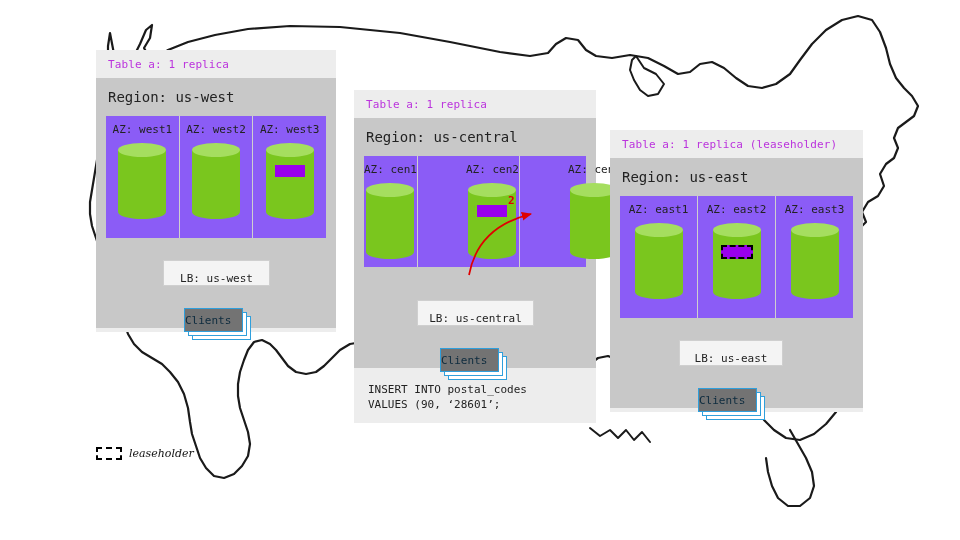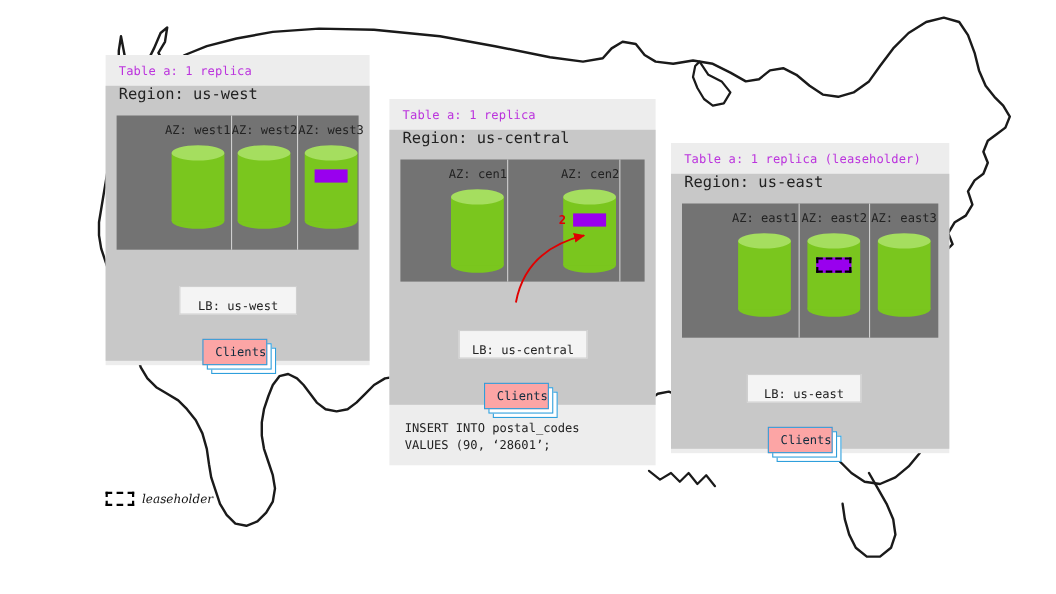--- a/index.html
+++ b/index.html
@@ -37,30 +37,29 @@
     letter-spacing: 0.1px;
     white-space: nowrap;
   }
   .region-box {
     background: #c8c8c8;
     padding: 0;
   }
   .region-label {
     font-size: 14px;
     color: #222222;
-    padding: 0 0 11px 12px;
+    padding: 11px 0 11px 12px;
     white-space: nowrap;
   }
 
   
   .az-strip {
     display: flex;
-    background: #737373;
+    background: #8b5cf6;
     margin: 0 10px;
-    padding-left: 44px;
   }
   .az-cell {
     flex: 1 1 0;
     position: relative;
     padding: 7px 0 0 0;
     border-right: 1px solid #cfcfcf;
     box-sizing: border-box;
   }
   .az-cell:last-child { border-right: none; }
   .az-label {
@@ -136,26 +135,26 @@
   }
   .clients-layer {
     position: absolute;
     background: #ffffff;
     border: 1px solid #2f9fdc;
     box-sizing: border-box;
   }
   .clients-front {
     position: absolute;
     left: 0; top: 0;
-    background: #fca5a5;
+    background: #737373;
     border: 1px solid #2f9fdc;
     box-sizing: border-box;
     display: flex;
     align-items: center;
-    justify-content: flex-end;
+    justify-content: flex-start;
     font-size: 11px;
     color: #0d2b3e;
     white-space: nowrap;
   }
 
   
   .sql-box {
     font-size: 11px;
     color: #222222;
     line-height: 15px;

